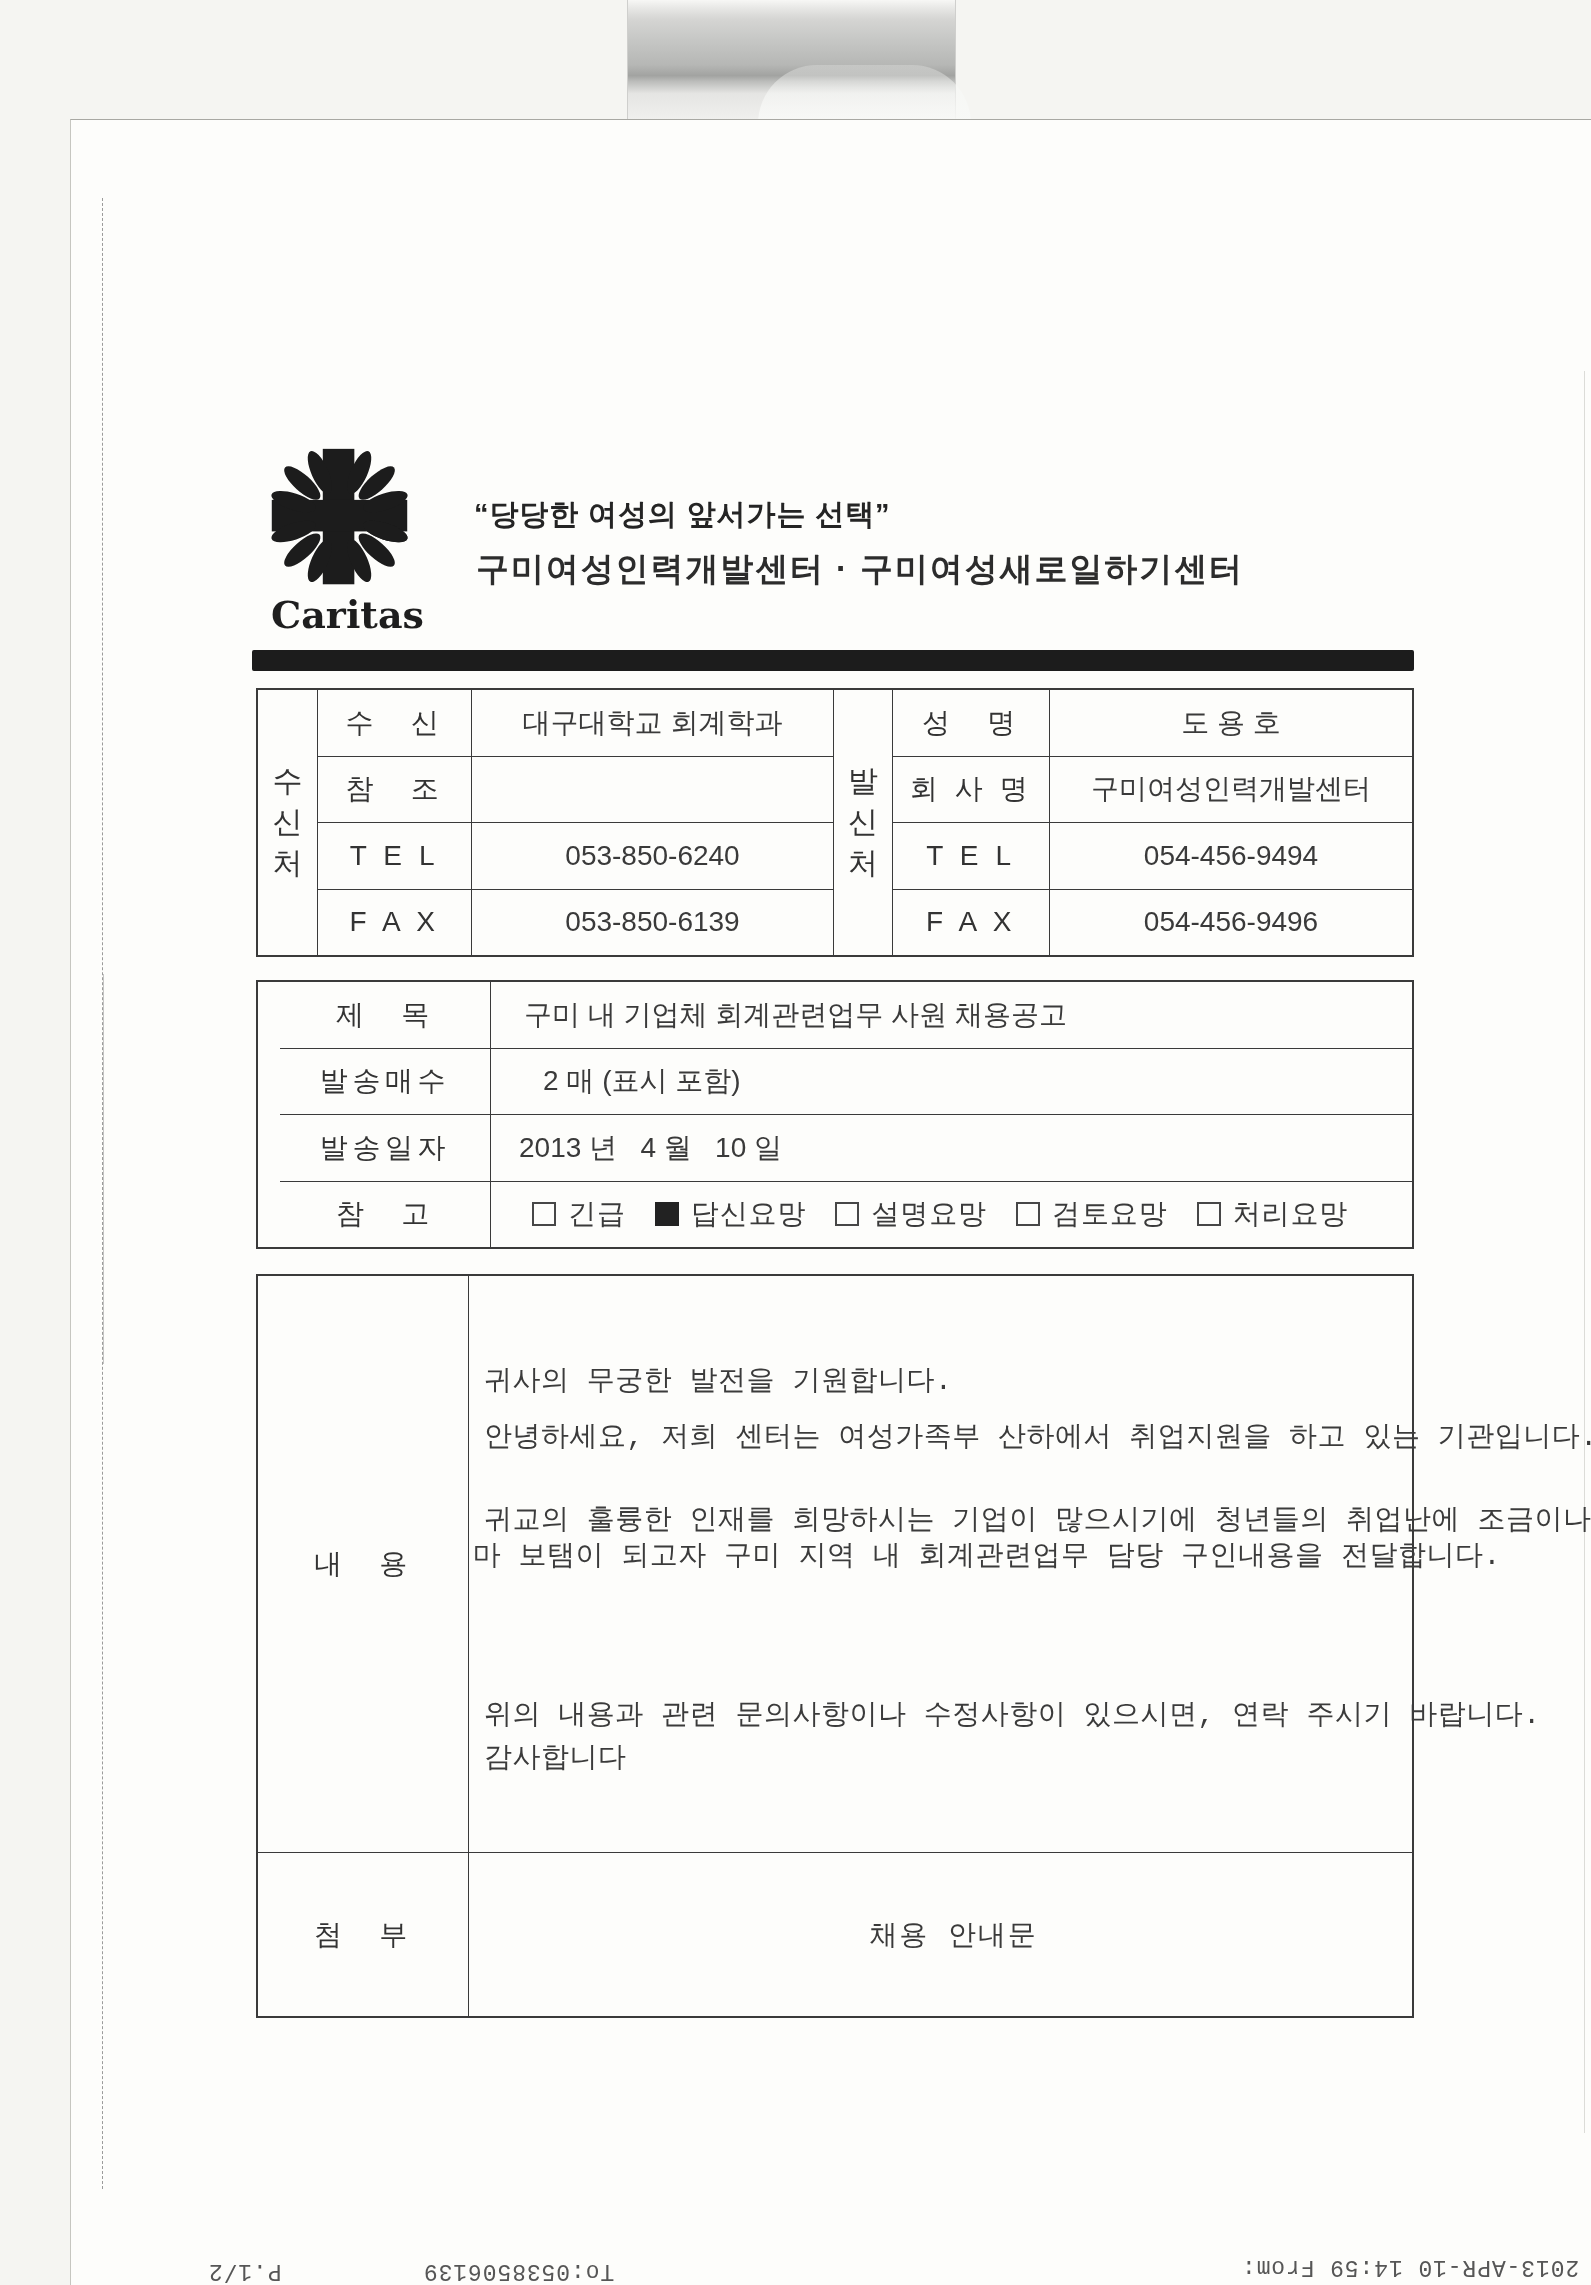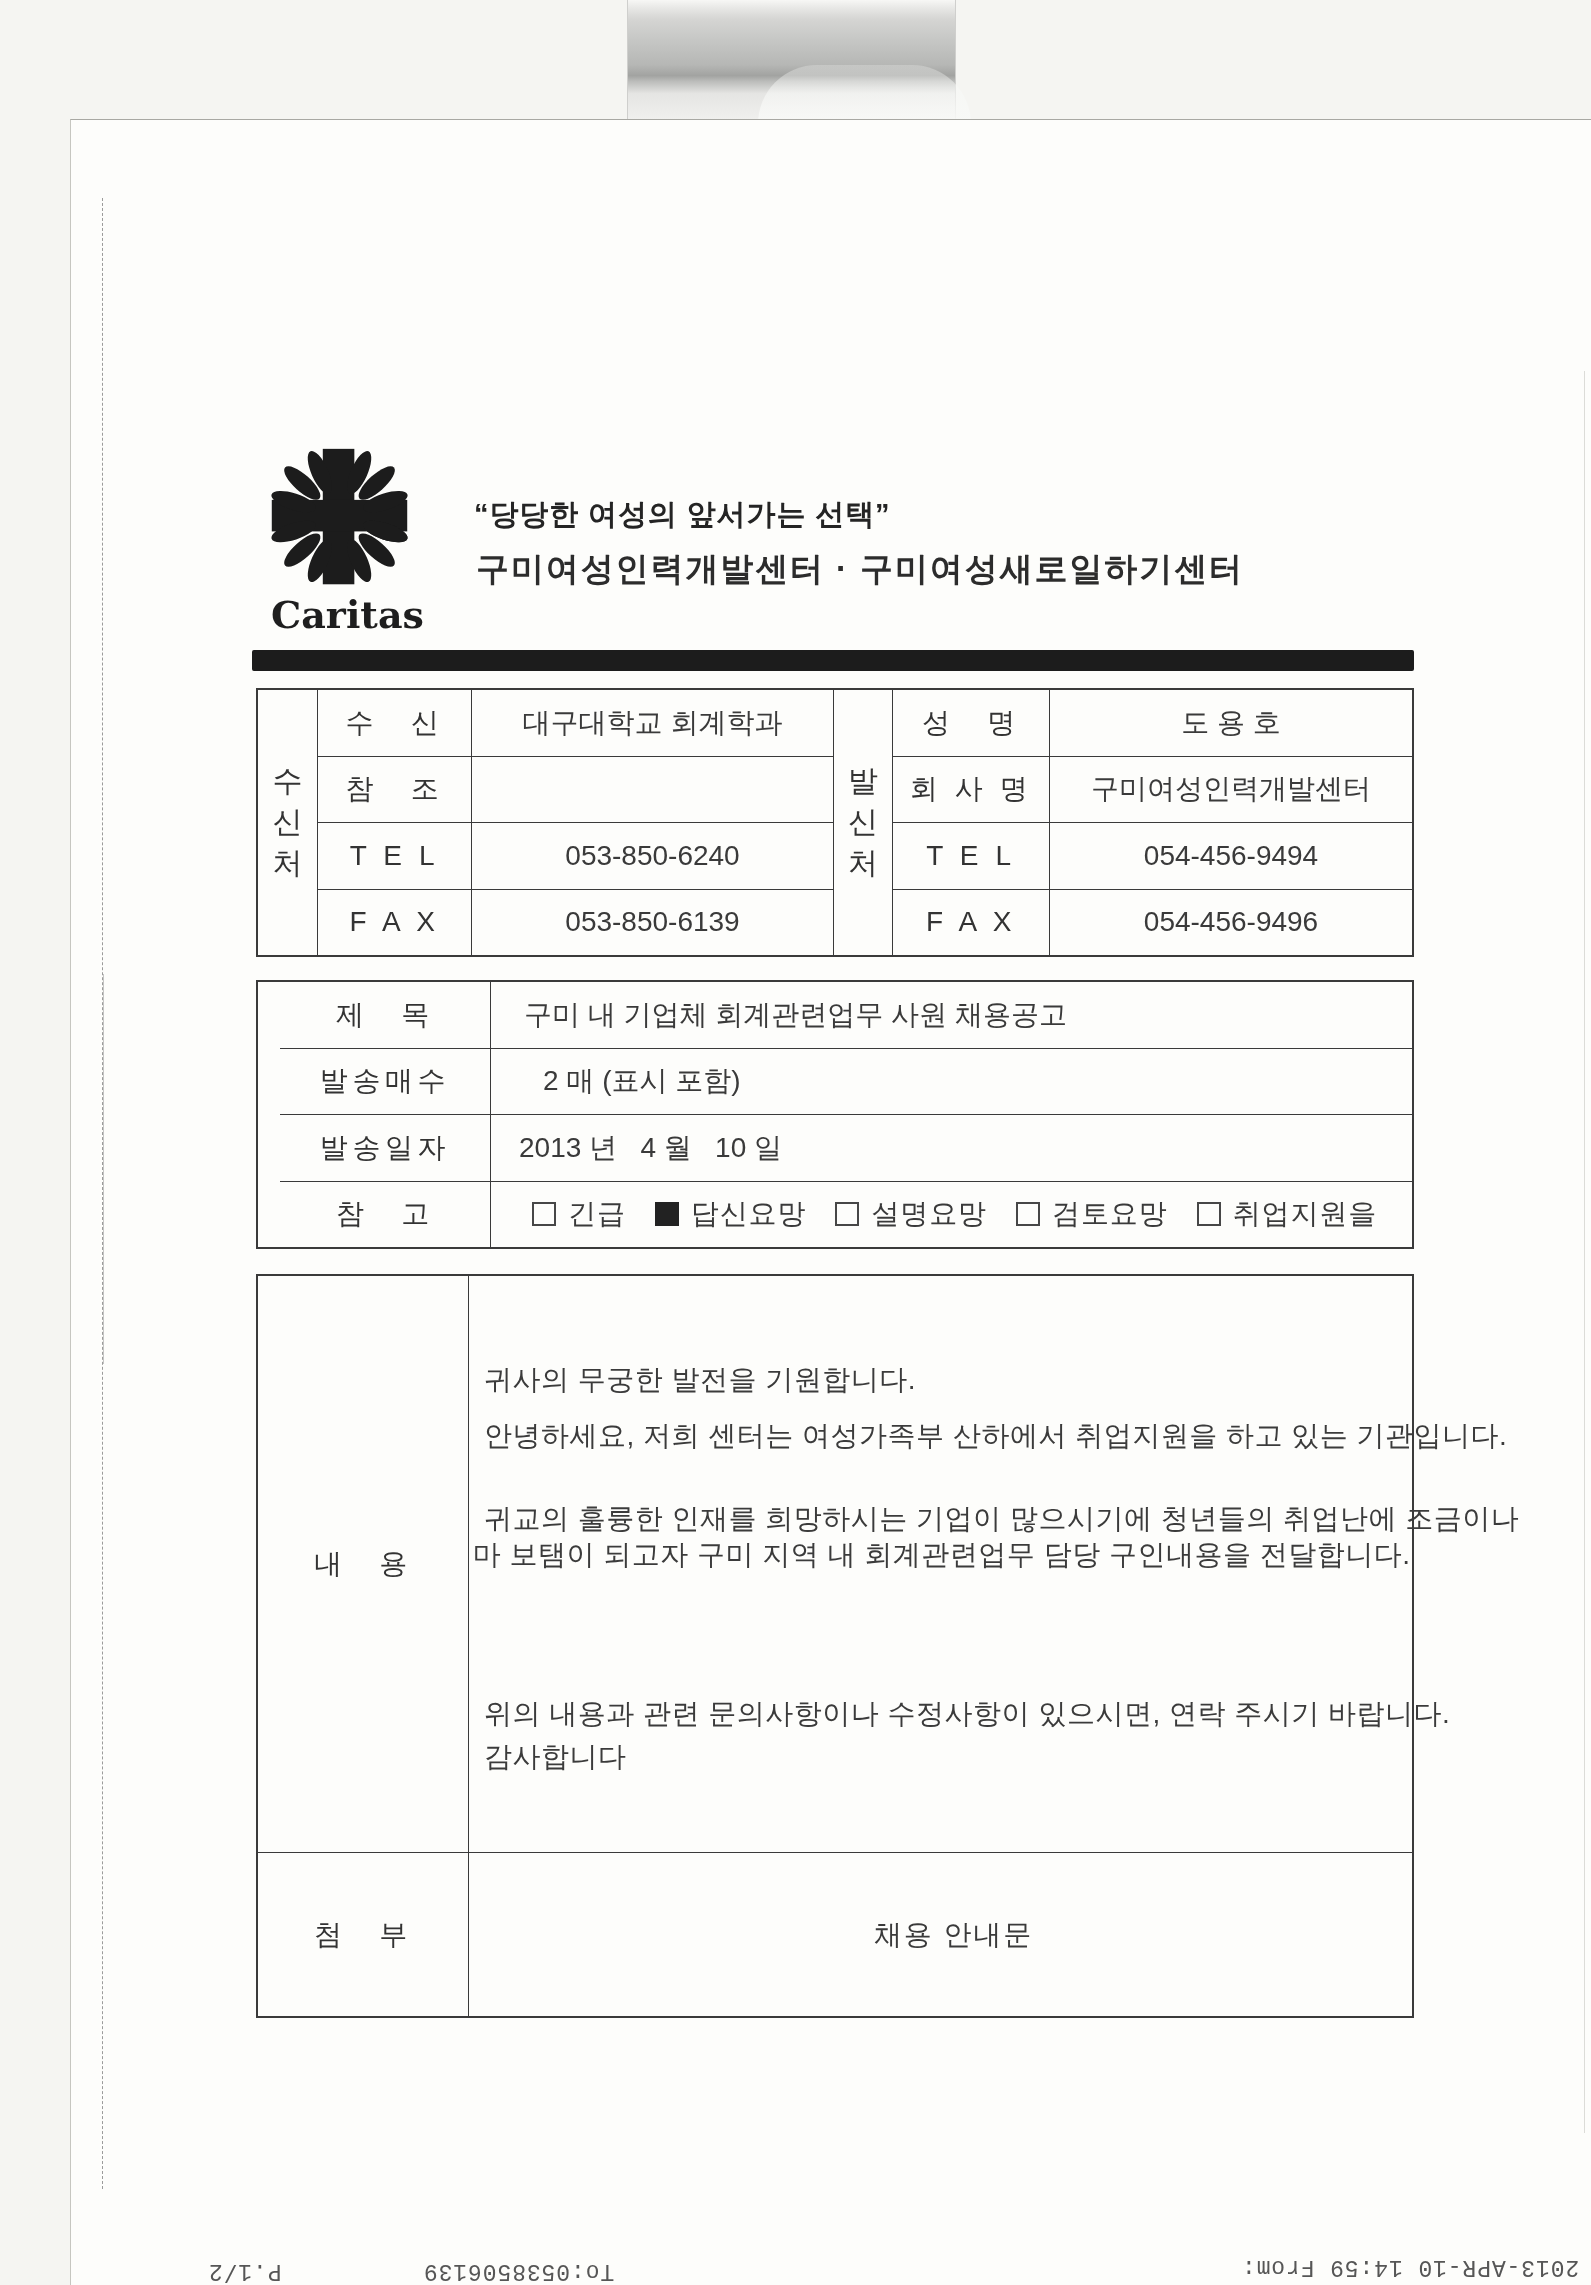--- a/index.html
+++ b/index.html
@@ -71,21 +71,21 @@
   .t2 .c1{width:211px;} .t2 .c2{flex:1;}
   .t2 .p1{padding-left:33px;} .t2 .p2{padding-left:52px;}
   .t2 .p3{padding-left:28px;} .t2 .p4{padding-left:41px;}
   .cb-row{display:flex;align-items:center;gap:29px;}
   .cb-item{display:flex;align-items:center;gap:12px;font-size:28px;letter-spacing:0.9px;color:#3a3a3a;}
   .cb-box{width:24px;height:24px;border:2.8px solid #474747;box-sizing:border-box;background:#fdfdfb;}
   .cb-box.checked{background:#222;border-color:#222;}
 
   
   .t3{left:256px;top:1274px;width:1158px;height:744px;}
-  .t3 .c1{width:211px;} .t3 .c2{flex:1;}
+  .t3 .c1{width:211px;} .t3 .c2{flex:1;font-family:Liberation Mono, monospace;}
   .t3 .rc{height:577px;flex:0 0 auto;}
   .t3 .ra{flex:1;}
   .content-cell{position:relative;display:block;}
   .content-line{position:absolute;left:15px;font-size:28px;letter-spacing:0.5px;color:#3b3b3b;white-space:pre;}
   .l1{top:85px;} .l2{top:141px;} .l3{top:224px;} .l4{top:260px;left:3.7px;} .l5{top:419px;} .l6{top:462px;}
   .attach-val{justify-content:flex-start;padding-left:26px;letter-spacing:1.9px;}
 
   
   .fax{
     position:absolute;transform:rotate(180deg);
@@ -203,21 +203,21 @@
           <span class="cb-item">
             <span class="cb-box"></span>
             <span>설명요망</span>
           </span>
           <span class="cb-item">
             <span class="cb-box"></span>
             <span>검토요망</span>
           </span>
           <span class="cb-item">
             <span class="cb-box"></span>
-            <span>취업지원을</span>
+            <span>처리요망</span>
           </span>
         </div>
       </div>
     </div>
   </div>
 
   <div class="t t3">
     <div class="col c1">
       <div class="cell lbl rc">내　용</div>
       <div class="cell lbl ra">첨　부</div>

